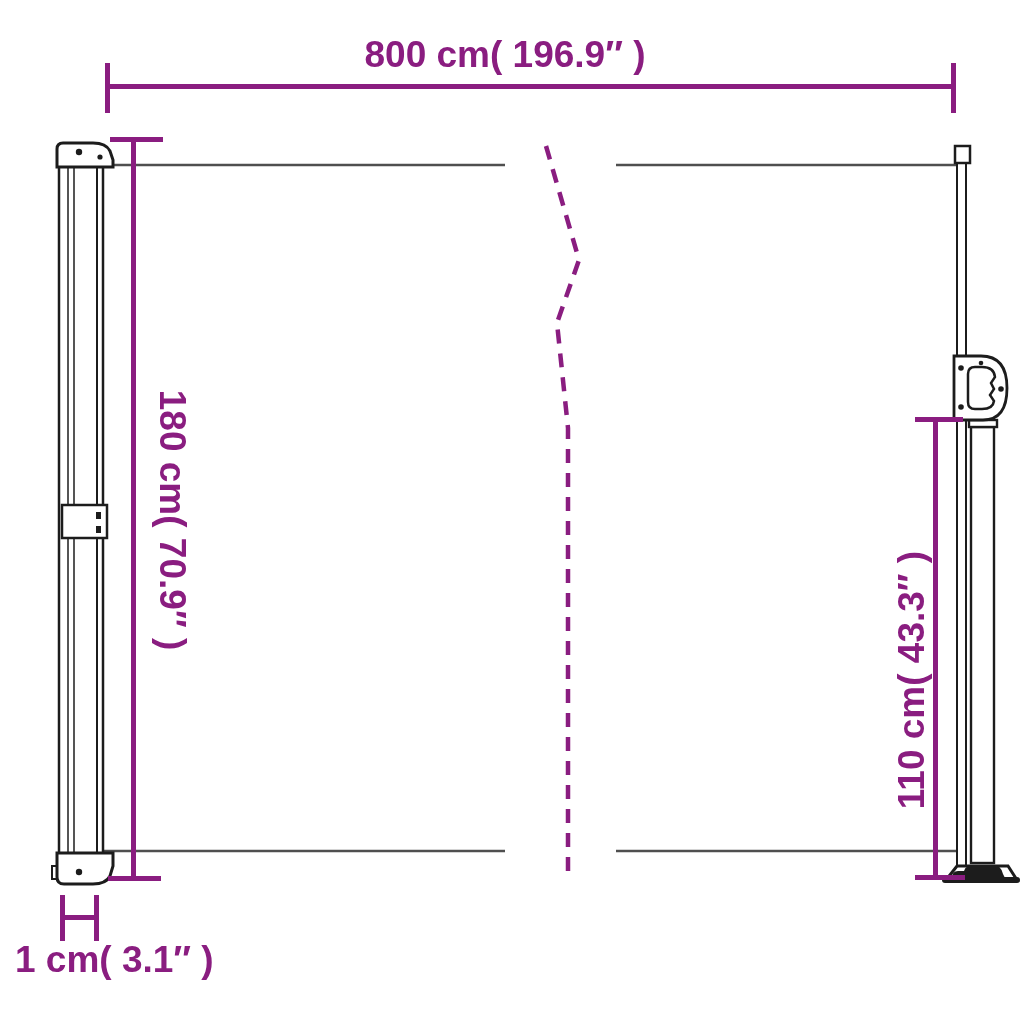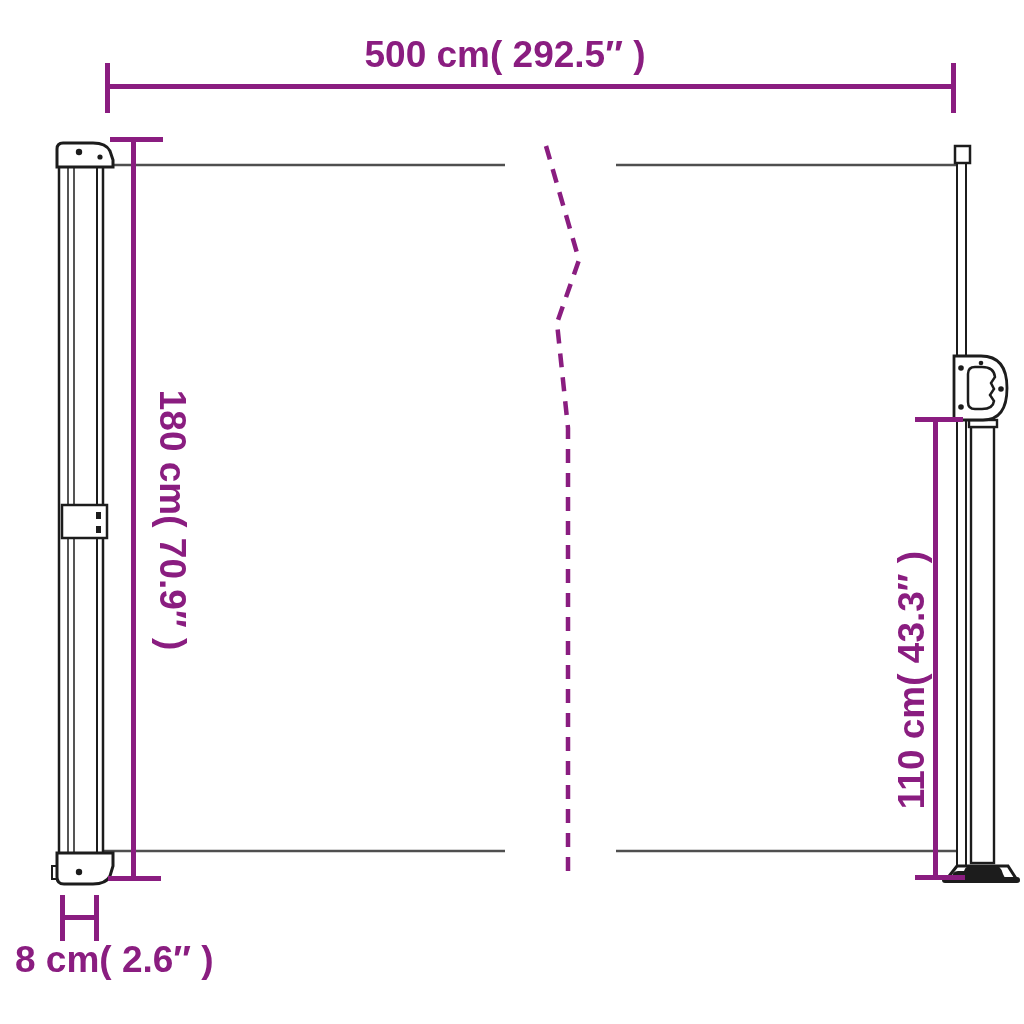--- a/index.html
+++ b/index.html
@@ -88,33 +88,33 @@
     <g>
       <path class="ol wh" stroke-width="2.8" d="M954,356 H981 Q1007,356 1007,388 Q1007,420 983,420 H954 Z"></path>
       <path class="ol wh" stroke-width="2.5" d="M975,367 H982 Q994,367 995,377 L991,383 L994,389 L990,395 L994,401 Q993,409 982,409 H975 Q968,409 968,402 V374 Q968,367 975,367 Z"></path>
       <circle class="dk" cx="961" cy="368" r="2.8"></circle>
       <circle class="dk" cx="961" cy="407" r="2.8"></circle>
       <circle class="dk" cx="1001" cy="389" r="2.8"></circle>
       <circle class="dk" cx="981" cy="363" r="2.3"></circle>
     </g>
   </svg>
 
-  <div class="dim-label center" style="left:105px;top:36px;width:800px;">500 cm( 292.5″ )</div>
+  <div class="dim-label center" style="left:105px;top:36px;width:800px;">800 cm( 196.9″ )</div>
   <div class="dim" style="left:107px;top:84px;width:846px;height:5px;"></div>
   <div class="dim" style="left:105px;top:63px;width:5px;height:50px;"></div>
   <div class="dim" style="left:951px;top:63px;width:5px;height:50px;"></div>
 
   <div class="dim-label rot-cw" style="left:172px;top:520px;">180 cm( 70.9″ )</div>
   <div class="dim" style="left:131px;top:139px;width:5px;height:742px;"></div>
   <div class="dim" style="left:110px;top:137px;width:53px;height:5px;"></div>
   <div class="dim" style="left:108px;top:876px;width:53px;height:5px;"></div>
 
   <div class="dim-label rot-ccw" style="left:912px;top:680px;">110 cm( 43.3″ )</div>
   <div class="dim" style="left:933px;top:420px;width:5px;height:460px;"></div>
   <div class="dim" style="left:915px;top:417px;width:48px;height:5px;"></div>
   <div class="dim" style="left:915px;top:875px;width:50px;height:5px;"></div>
 
   <div class="dim" style="left:60px;top:895px;width:5px;height:46px;"></div>
   <div class="dim" style="left:94px;top:895px;width:5px;height:46px;"></div>
   <div class="dim" style="left:60px;top:915px;width:39px;height:5px;"></div>
-  <div class="dim-label" style="left:15px;top:941px;">8 cm( 2.6″ )</div>
+  <div class="dim-label" style="left:15px;top:941px;">1 cm( 3.1″ )</div>
 
 </div>
 
 </body></html>

